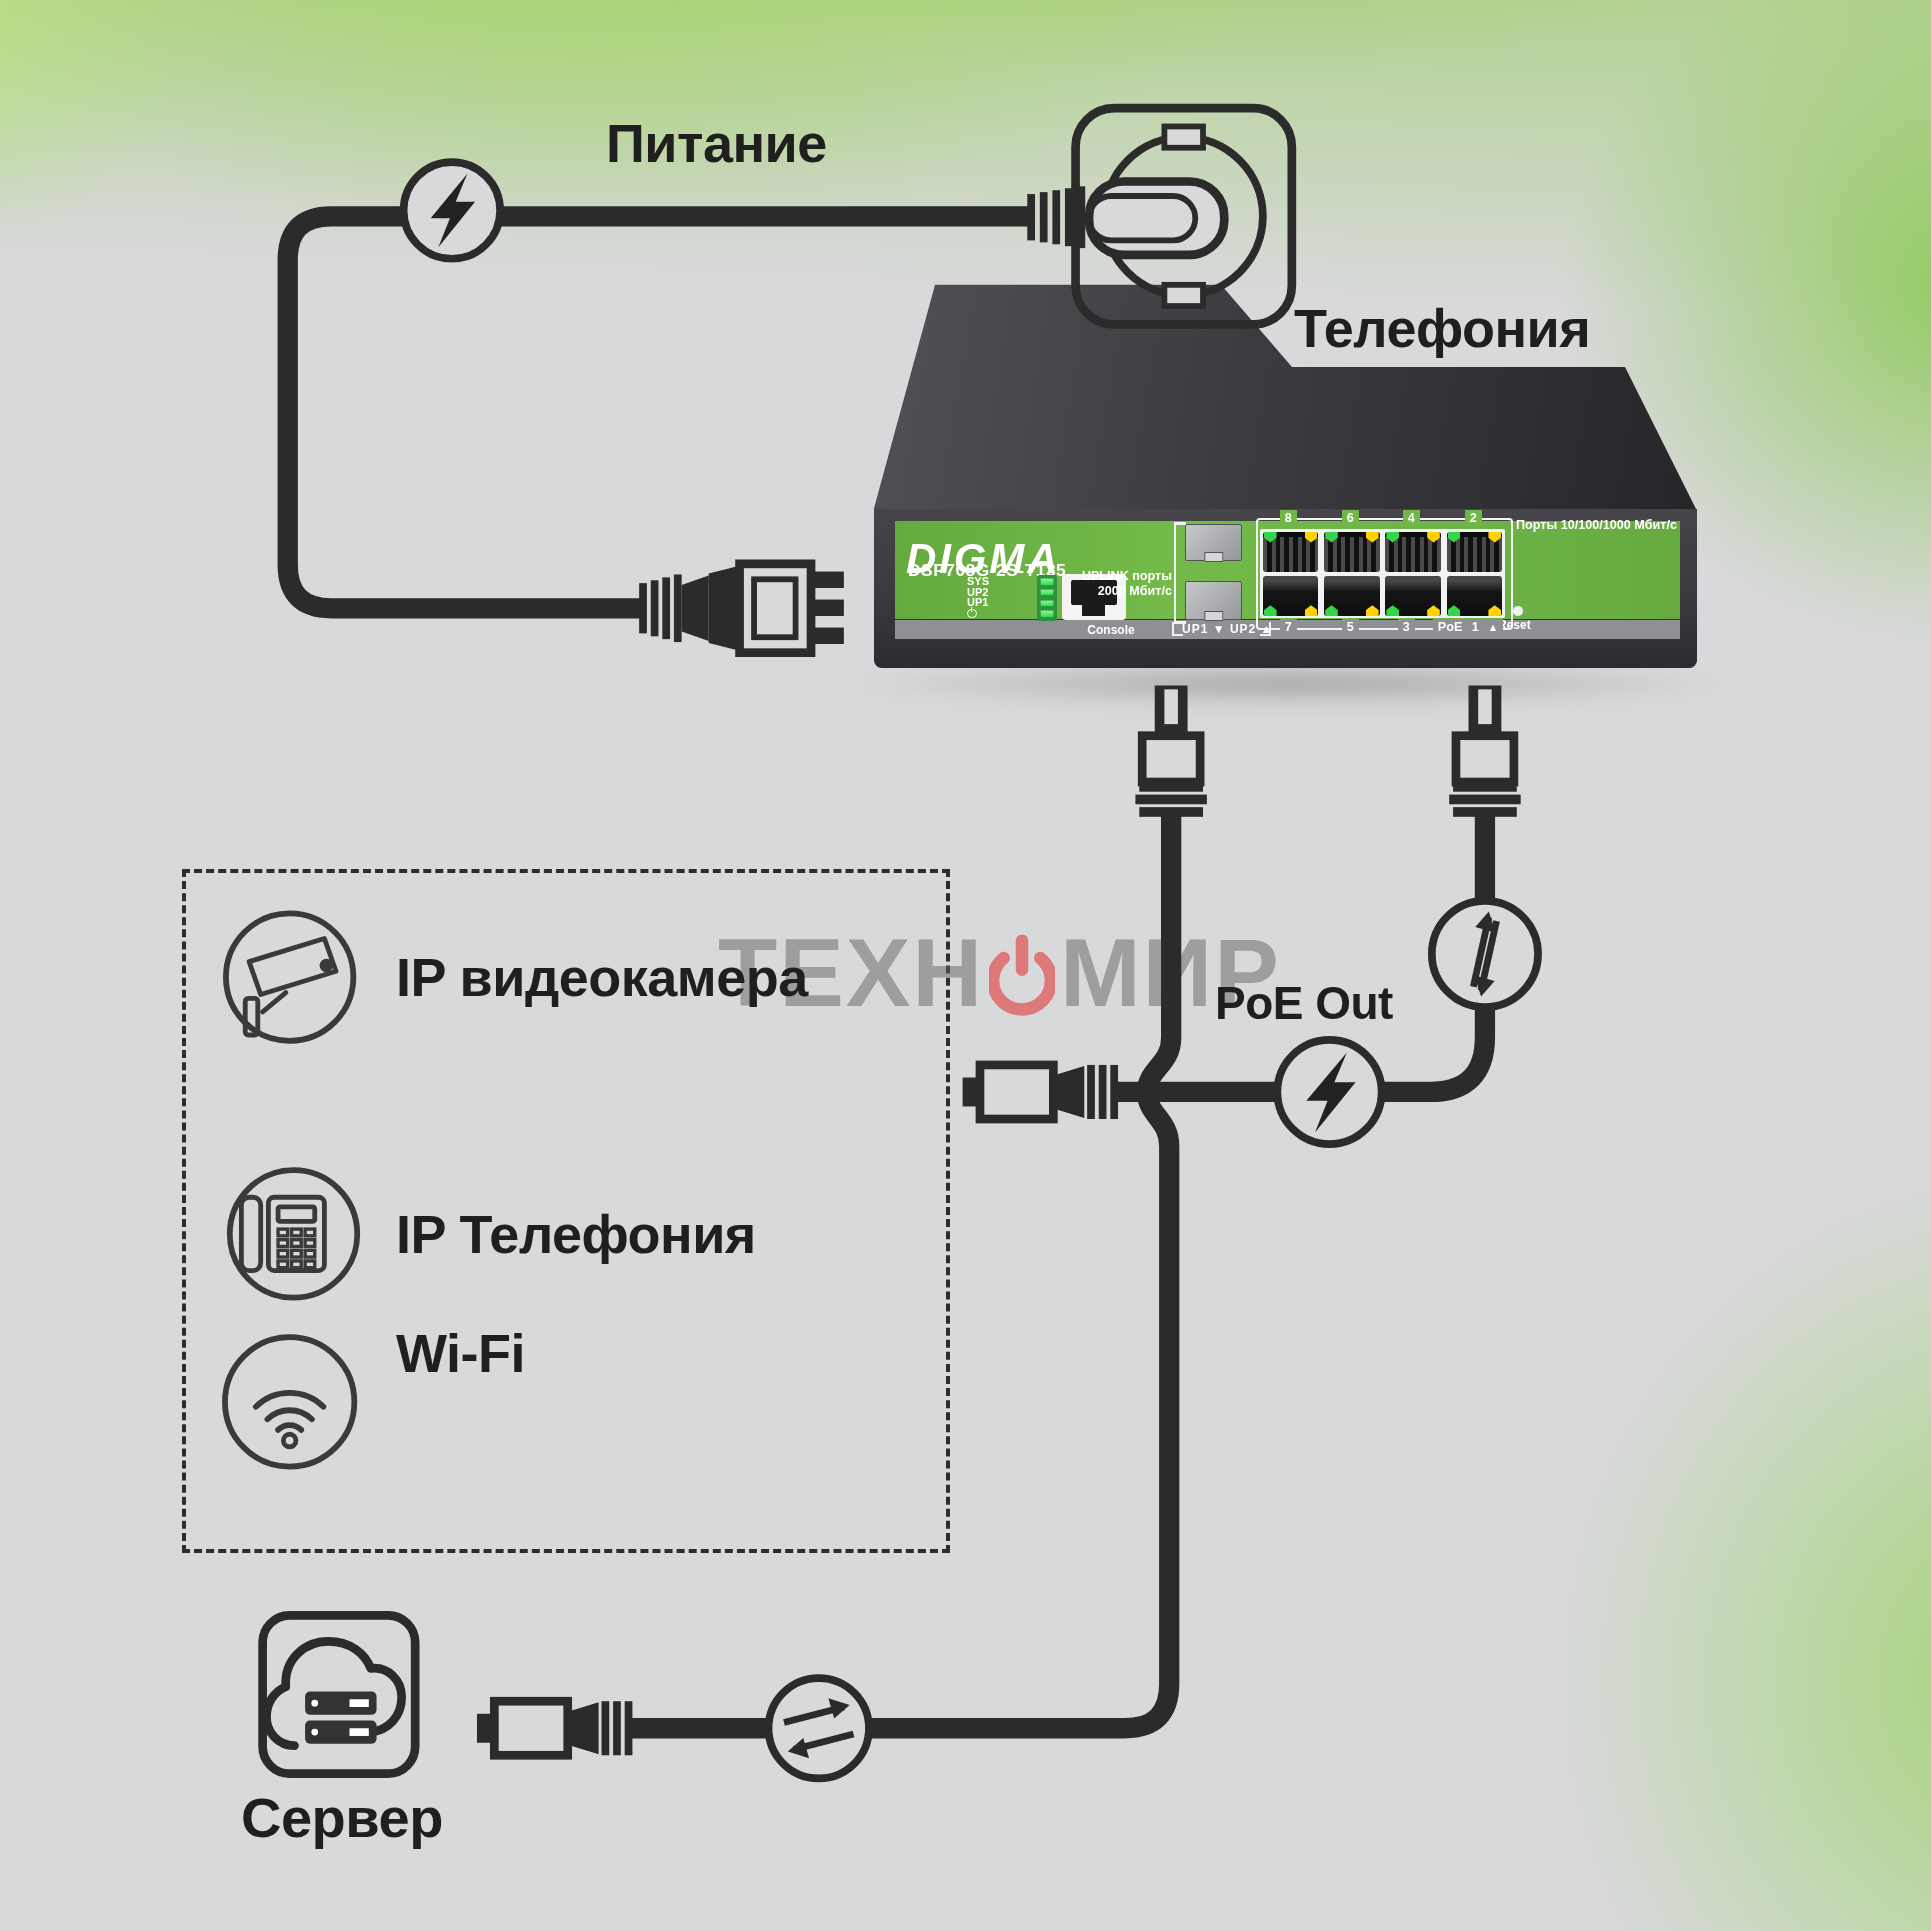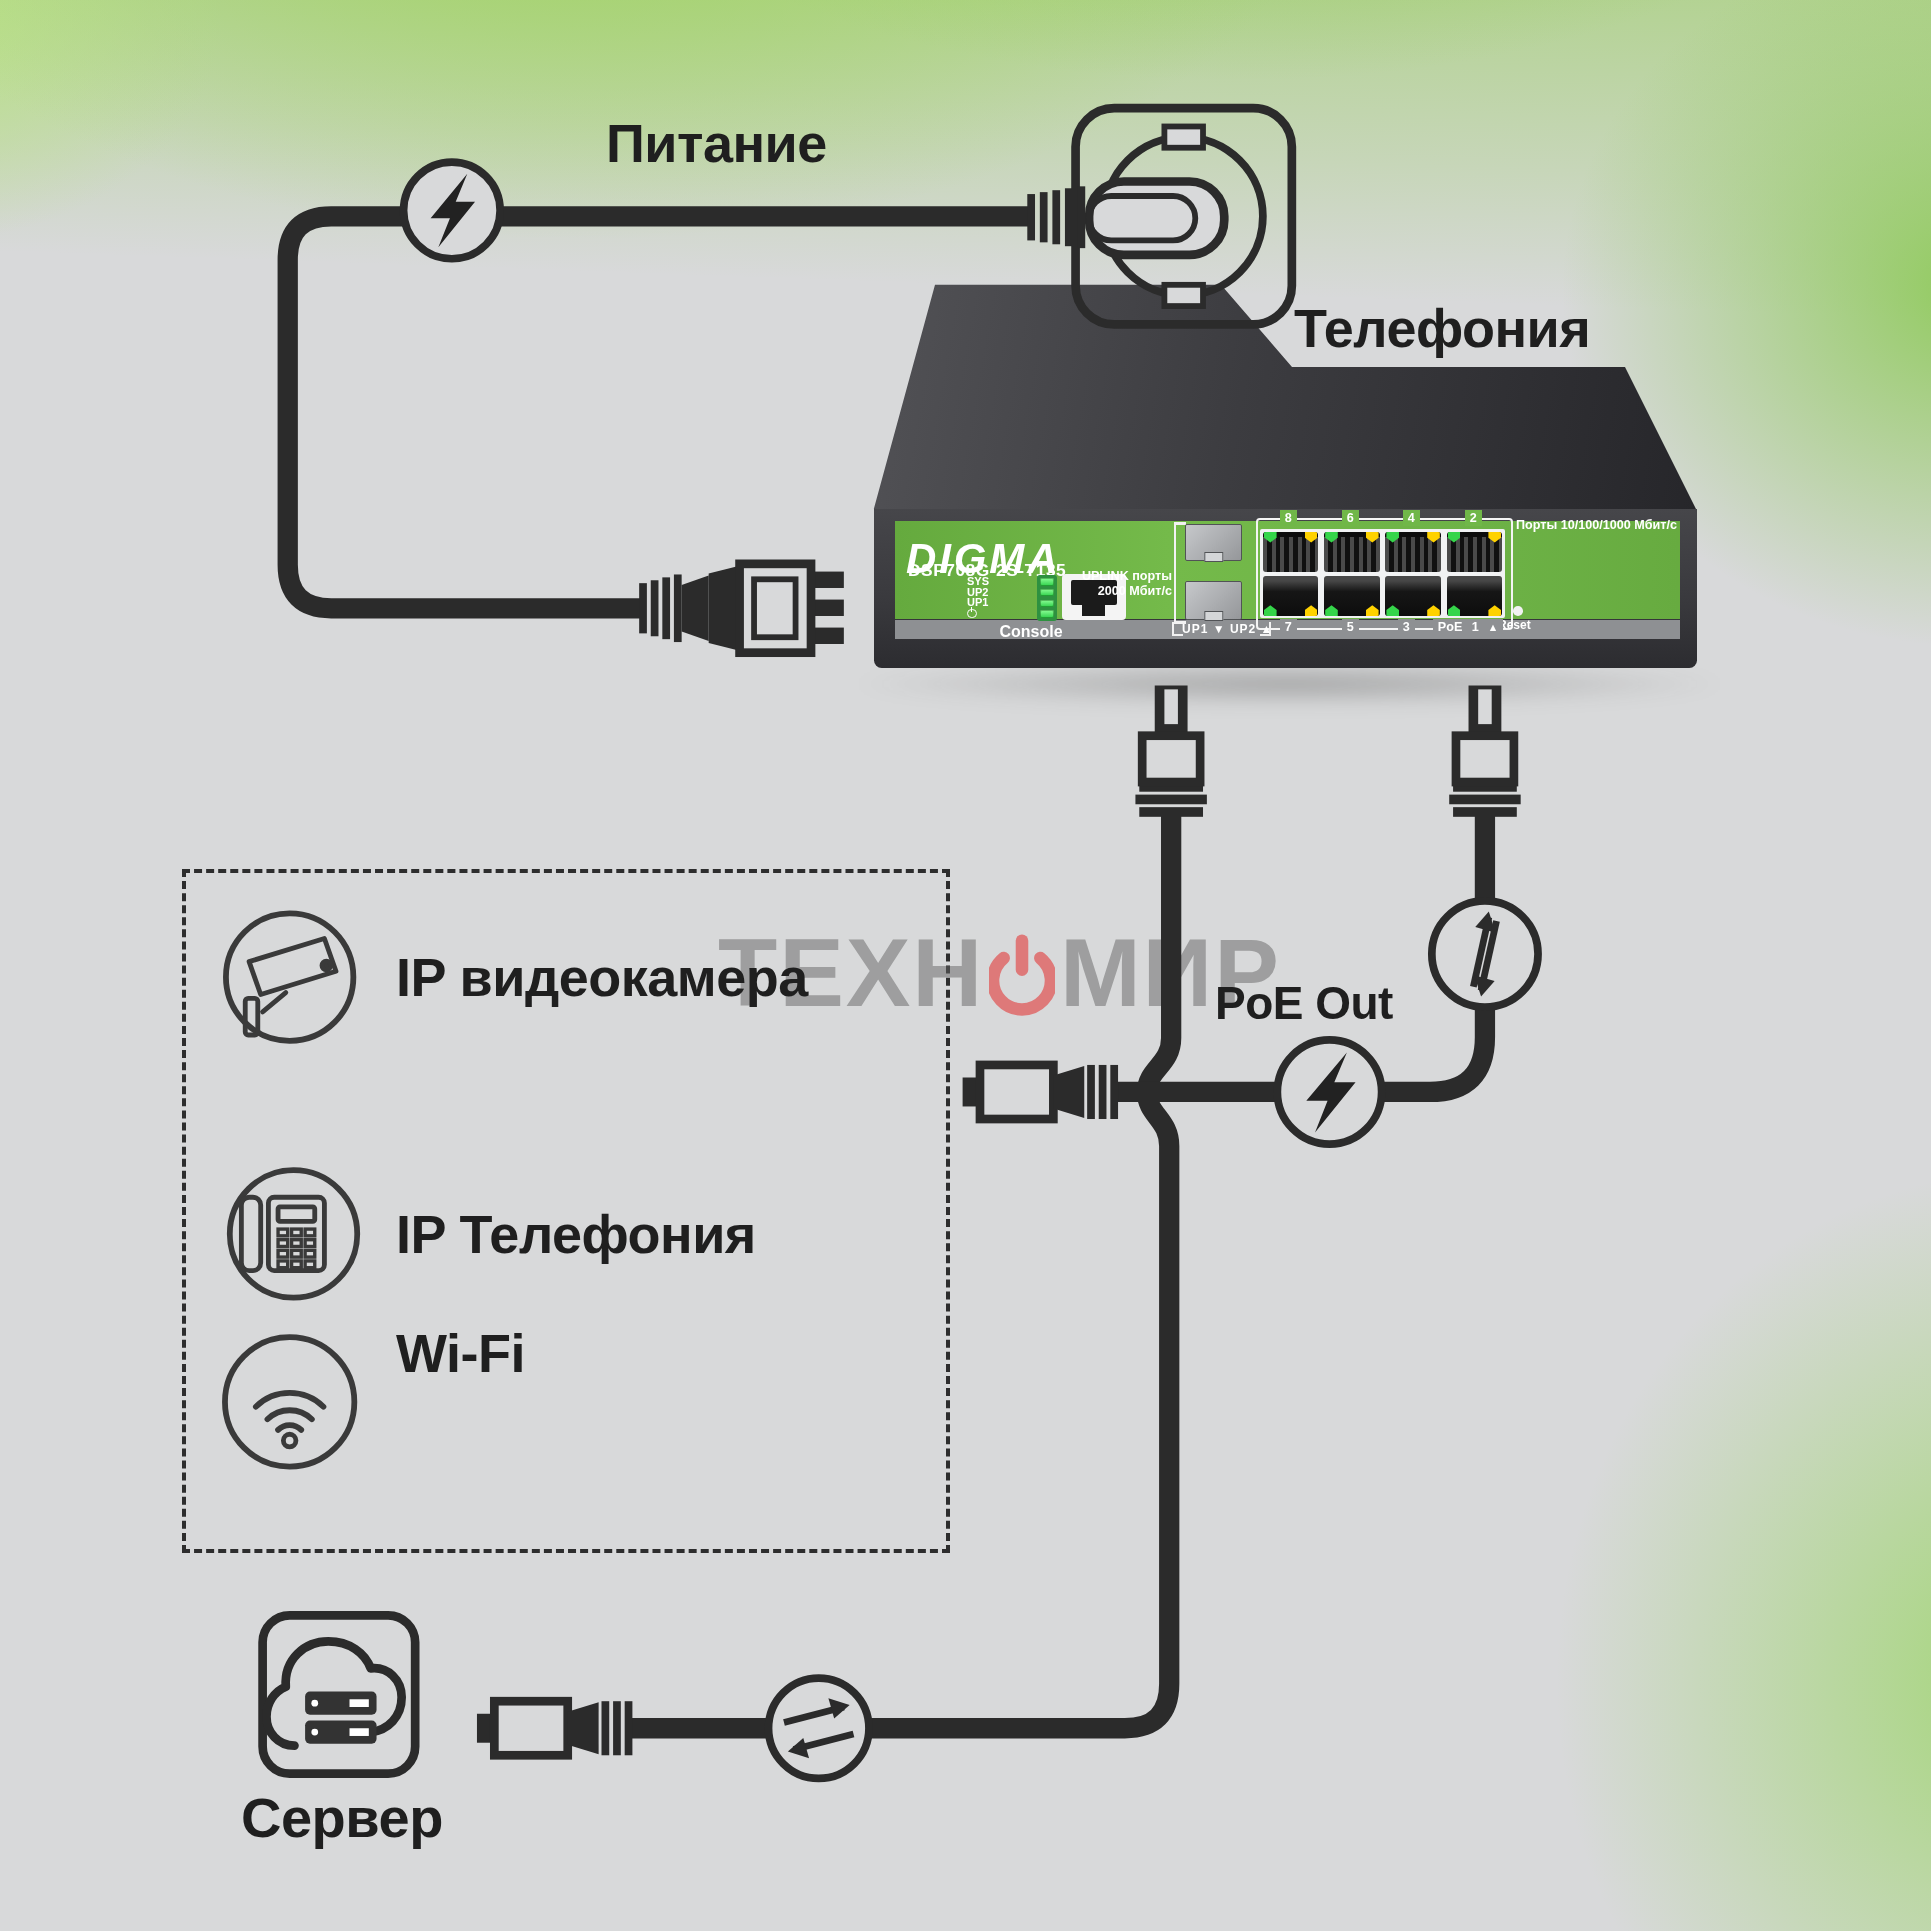--- a/index.html
+++ b/index.html
@@ -41,21 +41,21 @@
   .ledlabels{left:967px;top:576px;width:64px;font-size:11px;font-weight:700;line-height:10.6px;}
   .pwr-glyph{display:inline-block;width:7.7px;height:7.7px;border:1.5px solid #fff;border-radius:50%;position:relative;top:1px;}
   .pwr-glyph::after{content:"";position:absolute;left:2.5px;top:-2.9px;width:1.7px;height:4.8px;background:#fff;}
   .ledblock{position:absolute;left:1037px;top:575px;width:20px;height:46px;z-index:5;background:#2e9140;
      border-radius:2.9px;display:flex;flex-direction:column;justify-content:space-evenly;align-items:center;}
   .ledblock span{width:14.5px;height:7.7px;border-radius:1.9px;background:linear-gradient(180deg,#8cff96,#2fd04a);
      box-shadow:inset 0 0 0 1px rgba(0,60,0,.35);}
   .console{position:absolute;left:1062px;top:574px;width:64px;height:46px;z-index:5;background:#f4f4f4;border-radius:3.9px;}
   .console .jack{position:absolute;left:8.7px;top:5.8px;width:46px;height:25px;background:#1b1b1b;border-radius:1.9px;}
   .console .tab{position:absolute;left:20px;top:29px;width:23px;height:12.6px;background:#1b1b1b;}
-  .console-lbl{left:999px;top:623px;width:64px;font-size:16px;font-weight:700;text-align:center;}
+  .console-lbl{left:1079px;top:623px;width:64px;font-size:12px;font-weight:700;text-align:center;}
   .uplink{left:1081px;top:521px;width:91px;font-size:12.6px;font-weight:700;text-align:right;line-height:14.5px;white-space:normal;margin-top:48px;}
   .bracket{position:absolute;left:1174px;top:522px;width:11.6px;height:102px;z-index:5;border-left:2.9px solid #f2f2f2;}
   .bracket::before,.bracket::after{content:"";position:absolute;left:0;width:9.7px;height:2.9px;background:#f2f2f2;}
   .bracket::before{top:0;} .bracket::after{bottom:0;}
   .sfp{position:absolute;left:1185px;width:55px;z-index:5;background:linear-gradient(135deg,#c6c8cb,#95979a);
      border:1.9px solid #515356;border-radius:1.9px;}
   .sfp i{position:absolute;left:50%;bottom:-1.9px;transform:translateX(-50%);width:17.4px;height:7.7px;
      background:#d4d6d8;border:1.9px solid #515356;}
   .sfp.s1{top:524px;height:35px;} .sfp.s2{top:581px;height:37px;}
   .upsfp{left:1182px;top:622px;font-size:12px;font-weight:700;letter-spacing:1px;}

